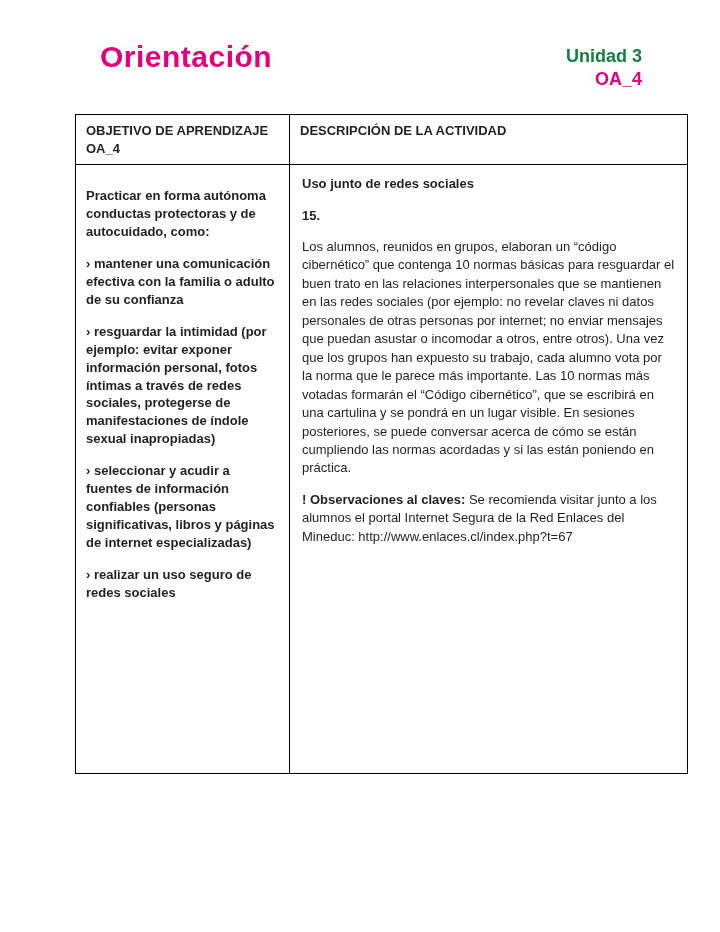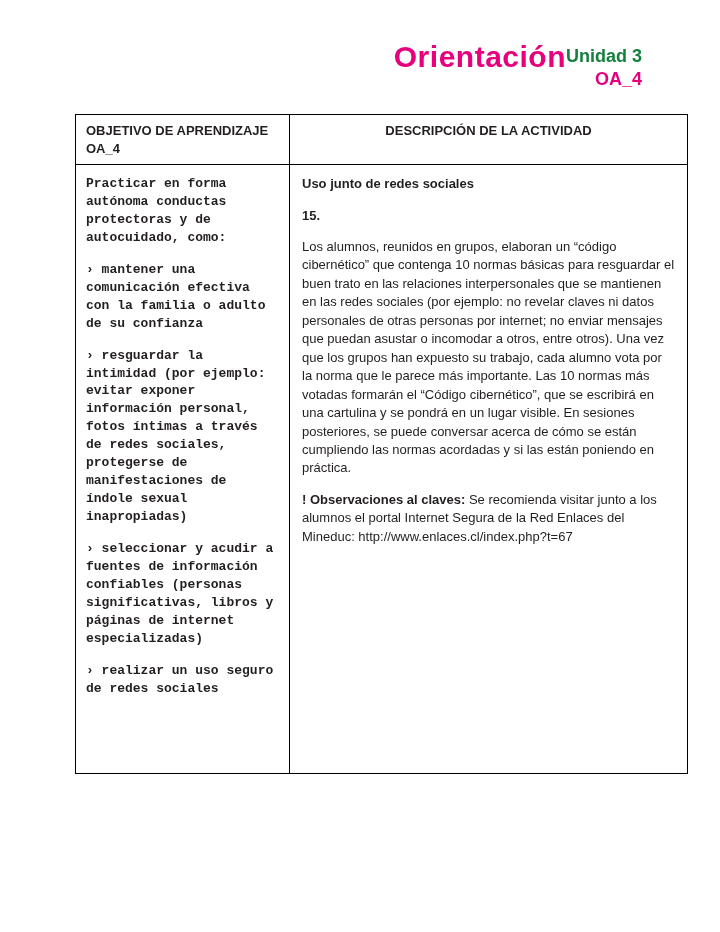--- a/index.html
+++ b/index.html
@@ -15,21 +15,21 @@
   }
   .page {
     position: relative;
     width: 720px;
     height: 932px;
     background: #ffffff;
     overflow: hidden;
   }
   .header {
     display: flex;
-    justify-content: flex-end;
+    justify-content: space-between;
     align-items: flex-start;
     padding: 40px 78px 0 100px;
   }
   .doc-title {
     color: #e6007e;
     font-size: 30px;
     font-weight: bold;
     letter-spacing: 0.5px;
     line-height: 1.1;
   }
@@ -75,34 +75,33 @@
   }
   th.col1 { width: 193px; }
   th.col2 { width: 377px; }
   table.content-table th {
     font-weight: bold;
     padding: 7px 10px;
     height: 34px;
     line-height: 1.35;
   }
   th.col1 { text-align: left; }
-  th.col2 { text-align: center; }
+  th.col2 { text-align: left; }
   td.objective-cell {
     padding: 10px 10px 10px 10px;
     height: 588px;
     font-weight: bold;
     line-height: 1.38;
   }
   td.activity-cell {
     padding: 10px 12px;
     line-height: 1.42;
   }
   td.objective-cell p {
-    margin: 0 0 14px 0;
-    font-family: Liberation Mono, monospace;
+    margin: 12px 0 14px 0;
   }
   td.activity-cell p {
     margin: 0 0 13px 0;
   }
   .bold { font-weight: bold; }
 </style>
 </head>
 <body>
 
 <div class="page">

